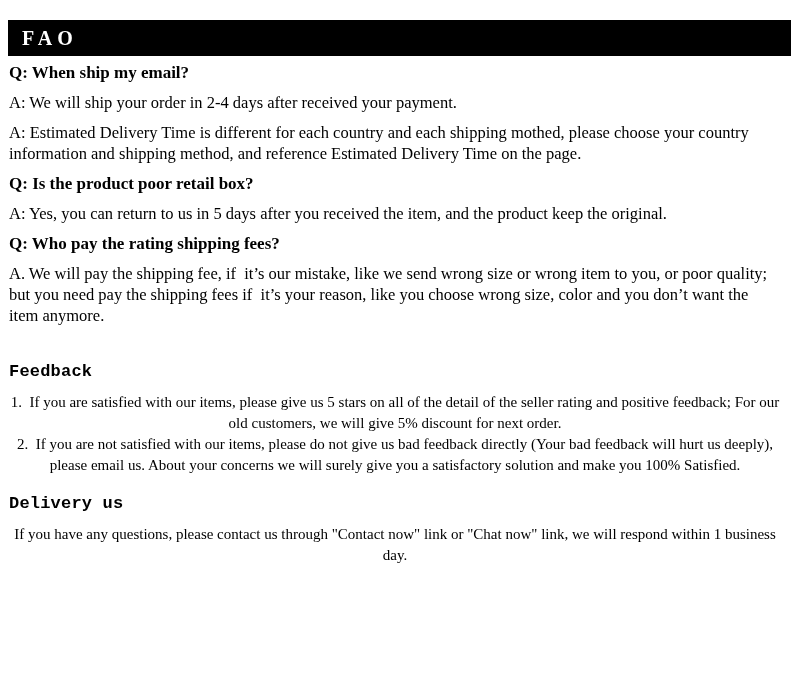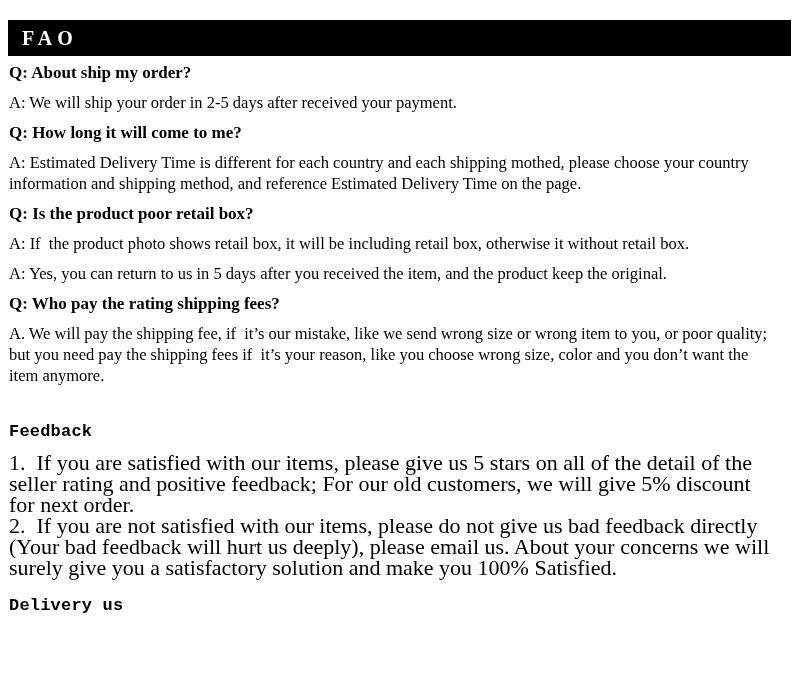--- a/index.html
+++ b/index.html
@@ -82,54 +82,53 @@
     margin: 0 0 10px 0;
     padding: 0;
     letter-spacing: 0.2px;
   }
 
   .section-block { margin: 0; padding: 0; }
 
   .para {
     font-family: "Liberation Serif", "DejaVu Serif", serif;
     font-weight: normal;
-    font-size: 22px;
+    font-size: 15px;
     line-height: 21px;
     margin: 0;
     padding: 0;
     white-space: pre-wrap;
+    text-align: center;
   }
 
   .spacer-lg { height: 26px; }
   .spacer-md { height: 17px; }
 </style>
 </head>
 <body>
 
 <div class="page">
 
   <div class="banner">
     <div class="banner-title">FAO</div>
   </div>
 
   <div class="content">
 
     <div class="qa-block">
-      <p class="q">Q: About ship my order?</p>
-      <p class="a">A: We will ship your order in 2-5 days after received your payment.</p>
+      <p class="q">Q: When ship my email?</p>
+      <p class="a">A: We will ship your order in 2-4 days after received your payment.</p>
     </div>
 
     <div class="qa-block">
-      <p class="q">Q: How long it will come to me?</p>
       <p class="a">A: Estimated Delivery Time is different for each country and each shipping mothed, please choose your country information and shipping method, and reference Estimated Delivery Time on the page.</p>
     </div>
 
     <div class="qa-block">
       <p class="q">Q: Is the product poor retail box?</p>
-      <p class="a">A: If  the product photo shows retail box, it will be including retail box, otherwise it without retail box.</p>
     </div>
 
     <div class="qa-block">
       <p class="a">A: Yes, you can return to us in 5 days after you received the item, and the product keep the original.</p>
     </div>
 
     <div class="qa-block">
       <p class="q">Q: Who pay the rating shipping fees?</p>
       <p class="a">A. We will pay the shipping fee, if  it’s our mistake, like we send wrong size or wrong item to you, or poor quality; but you need pay the shipping fees if  it’s your reason, like you choose wrong size, color and you don’t want the item anymore.</p>
     </div>
@@ -139,16 +138,17 @@
     <div class="section-block">
       <p class="section-heading">Feedback</p>
       <p class="para">1.  If you are satisfied with our items, please give us 5 stars on all of the detail of the seller rating and positive feedback; For our old customers, we will give 5% discount for next order.</p>
       <p class="para">2.  If you are not satisfied with our items, please do not give us bad feedback directly (Your bad feedback will hurt us deeply), please email us. About your concerns we will surely give you a satisfactory solution and make you 100% Satisfied.</p>
     </div>
 
     <div class="spacer-md"></div>
 
     <div class="section-block">
       <p class="section-heading">Delivery us</p>
+      <p class="para">If you have any questions, please contact us through "Contact now" link or "Chat now" link, we will respond within 1 business day.</p>
     </div>
 
   </div>
 </div>
 
 </body></html>

